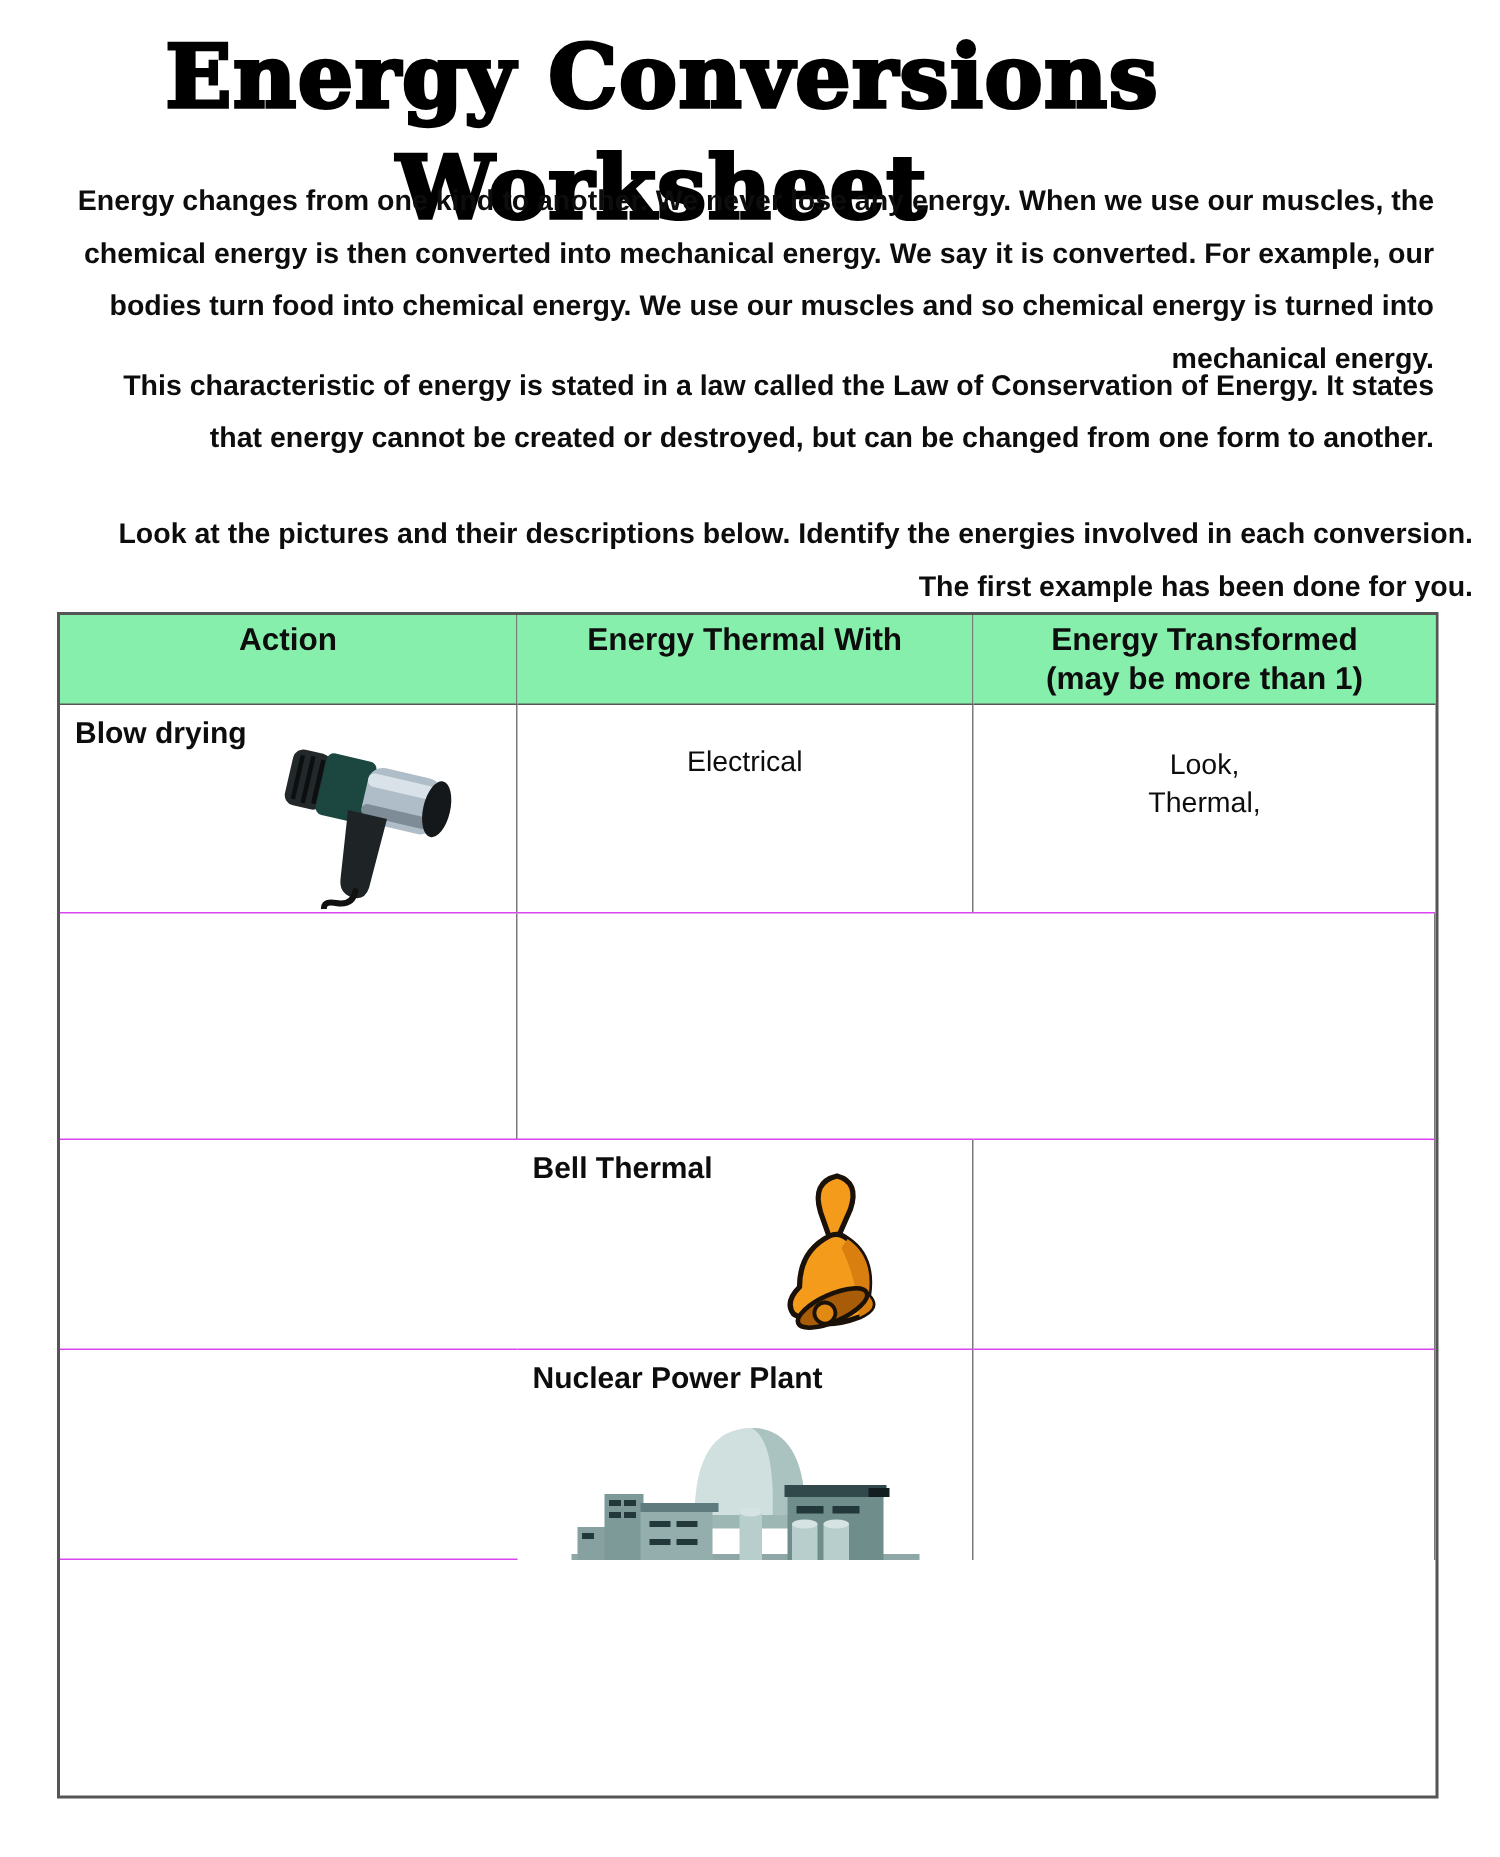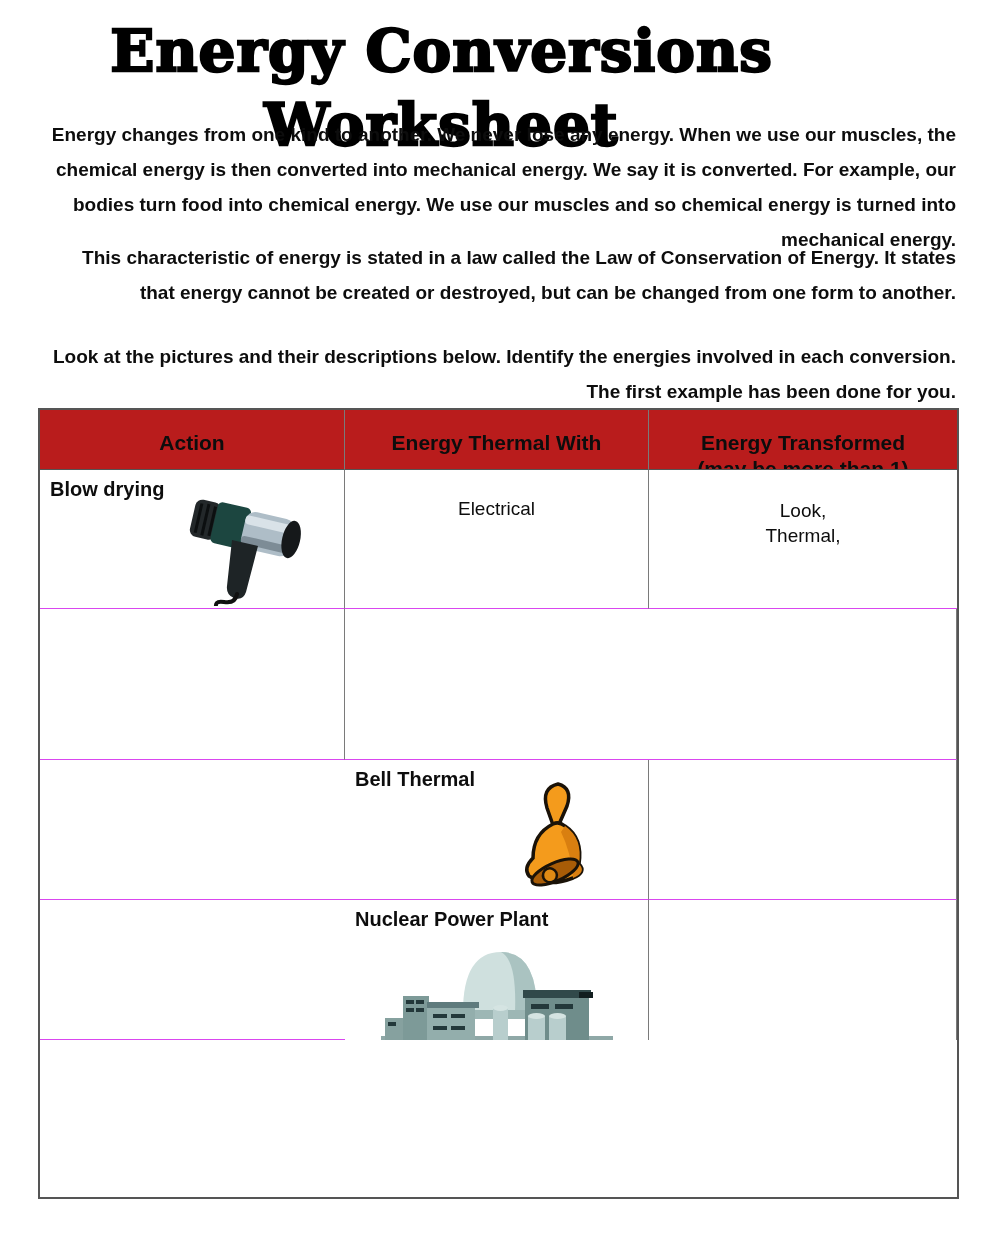--- a/index.html
+++ b/index.html
@@ -18,43 +18,43 @@
     letter-spacing:1px;
   }
   .para{
     position:absolute;left:50px;width:906px;
     font-weight:bold;font-size:19px;line-height:35px;
     color:#0d0d0d;
     text-align:right;
   }
   #para1{top:117px;}
   #para2{top:240px;}
-  #para3{top:339px;}
+  #para3{top:339px;margin-left:26px;}
 
   
   .wtable{
     position:absolute;left:38px;top:408px;
     display:grid;
     grid-template-columns:305px 304px 308px;
     grid-template-rows:60px 139px 151px 140px 140px 157px;
     border:2px solid #555;
     background:#fff;
   }
   .cell{
     position:relative;box-sizing:border-box;
     border-right:1px solid #7a7a7a;
     border-bottom:1px solid #d946ef;
     overflow:hidden;
   }
   .cell.col-last{border-right:none;}
   .cell.row-last{border-bottom:none;}
   .hcell{
-    background:#b91c1c;text-align:center;
+    background:#86efac;text-align:center;
     font-weight:bold;font-size:21px;line-height:26px;
-    padding-top:20px;border-bottom:1px solid #555;
+    padding-top:4px;border-bottom:1px solid #555;
   }
   .action-label{
     position:absolute;top:8px;left:10px;
     font-weight:bold;font-size:20px;
   }
   .answer-started{
     text-align:center;padding-top:28px;font-size:19px;
   }
   .answer-transformed{
     text-align:center;padding-top:28px;font-size:19px;line-height:25px;

